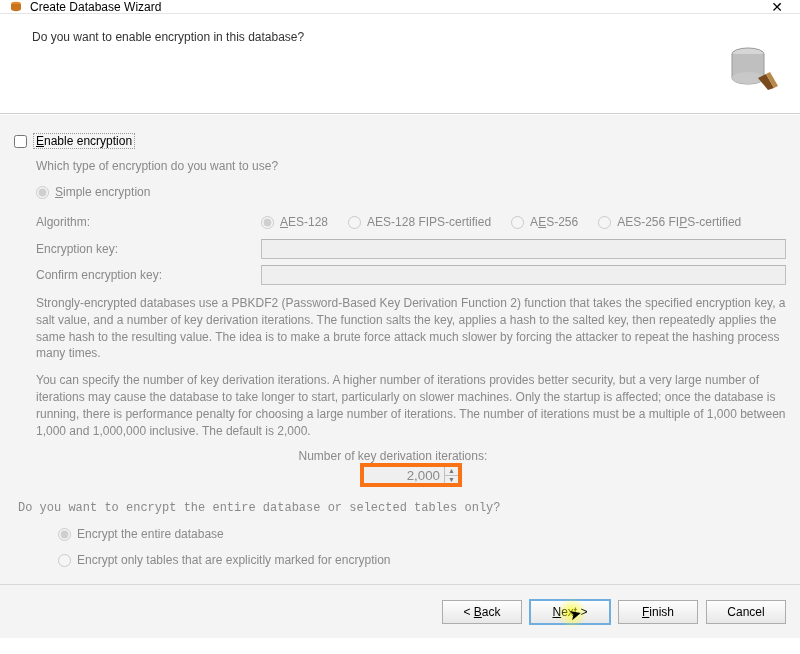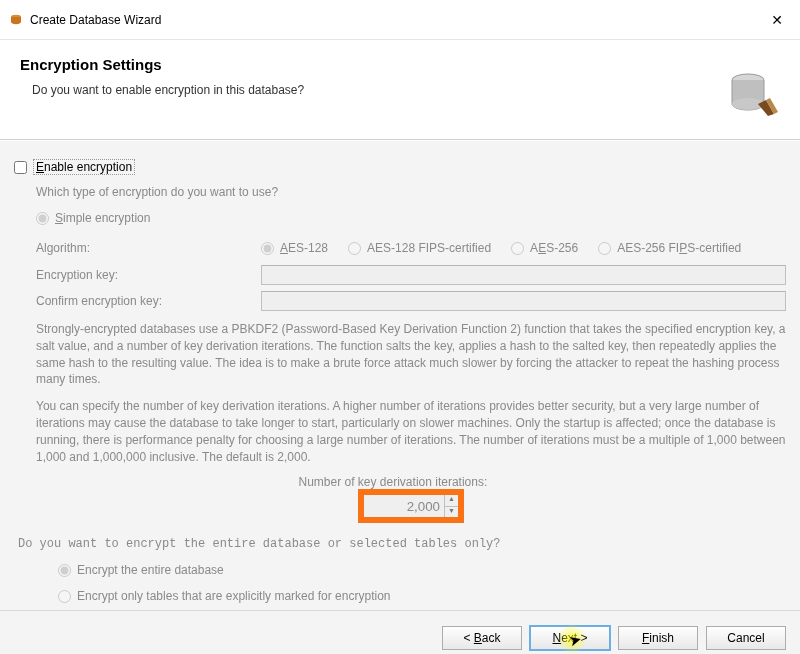--- a/index.html
+++ b/index.html
@@ -6,21 +6,21 @@
   body {
     font-family: "Segoe UI", Tahoma, sans-serif;
     font-size: 12px;
     background: #fff;
     width: 800px;
     height: 654px;
     overflow: hidden;
     color: #000;
   }
   .titlebar {
-    height: 40px;
+    height: 14px;
     display: flex;
     align-items: center;
     padding: 0 8px;
     border-bottom: 1px solid #e5e5e5;
   }
   .titlebar .icon {
     width: 16px; height: 16px;
     margin-right: 6px;
     display: inline-flex; align-items: center; justify-content: center;
   }
@@ -119,22 +119,22 @@
   .iter-row {
     display: flex;
     align-items: center;
     margin: 6px 0 14px 0;
     flex-direction: column;
   }
   .iter-row .label { width: 225px; }
   .iter-row .spinner {
     display: inline-flex;
     align-items: stretch;
-    border: 6px solid #f97316;
-    height: 34px;
+    border: 4px solid #f97316;
+    height: 24px;
     background:#efefef;
   }
   .iter-row input {
     border: none;
     width: 80px;
     text-align: right;
     padding: 0 4px;
     background: #efefef;
     color: #8a8a8a;
   }
@@ -203,21 +203,20 @@
     <svg width="16" height="16" viewBox="0 0 16 16">
       <ellipse cx="8" cy="5" rx="5" ry="2.2" fill="#e08a2b"></ellipse>
       <path d="M3 5v5c0 1.2 2.2 2.2 5 2.2s5-1 5-2.2V5" fill="#c8751f"></path>
     </svg>
   </span>
   <span class="title">Create Database Wizard</span>
   <span class="close">✕</span>
 </div>
 
 <div class="header">
-  <h1>Encryption Settings</h1>
   <div class="subtitle">Do you want to enable encryption in this database?</div>
   <div class="header-graphic">
     <svg width="60" height="60" viewBox="0 0 60 60">
       <ellipse cx="26" cy="16" rx="16" ry="6" fill="#d6d6d6" stroke="#999"></ellipse>
       <path d="M10 16v24c0 3.3 7.2 6 16 6s16-2.7 16-6V16" fill="#bfbfbf" stroke="#999"></path>
       <ellipse cx="26" cy="40" rx="16" ry="6" fill="#c8c8c8"></ellipse>
       <path d="M44 36l8 14-6 2-10-12z" fill="#7a4a1f"></path>
       <path d="M44 36l4-2 8 14-4 2z" fill="#b88a4a"></path>
     </svg>
   </div>

